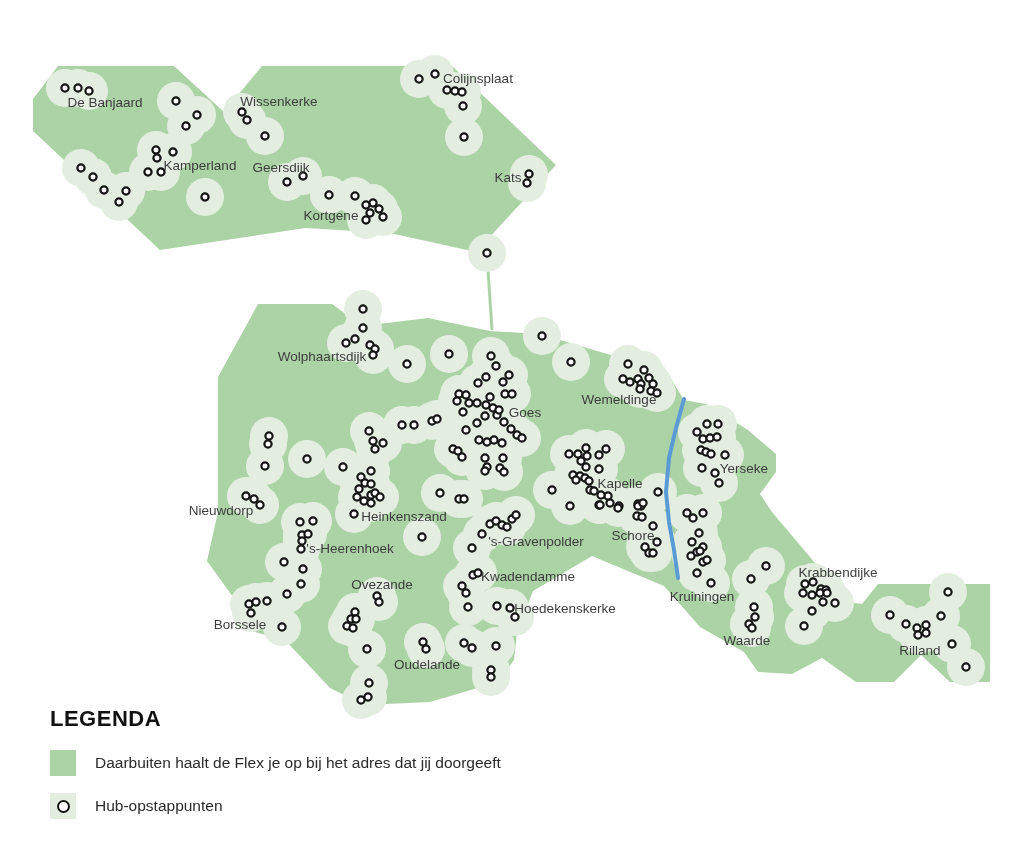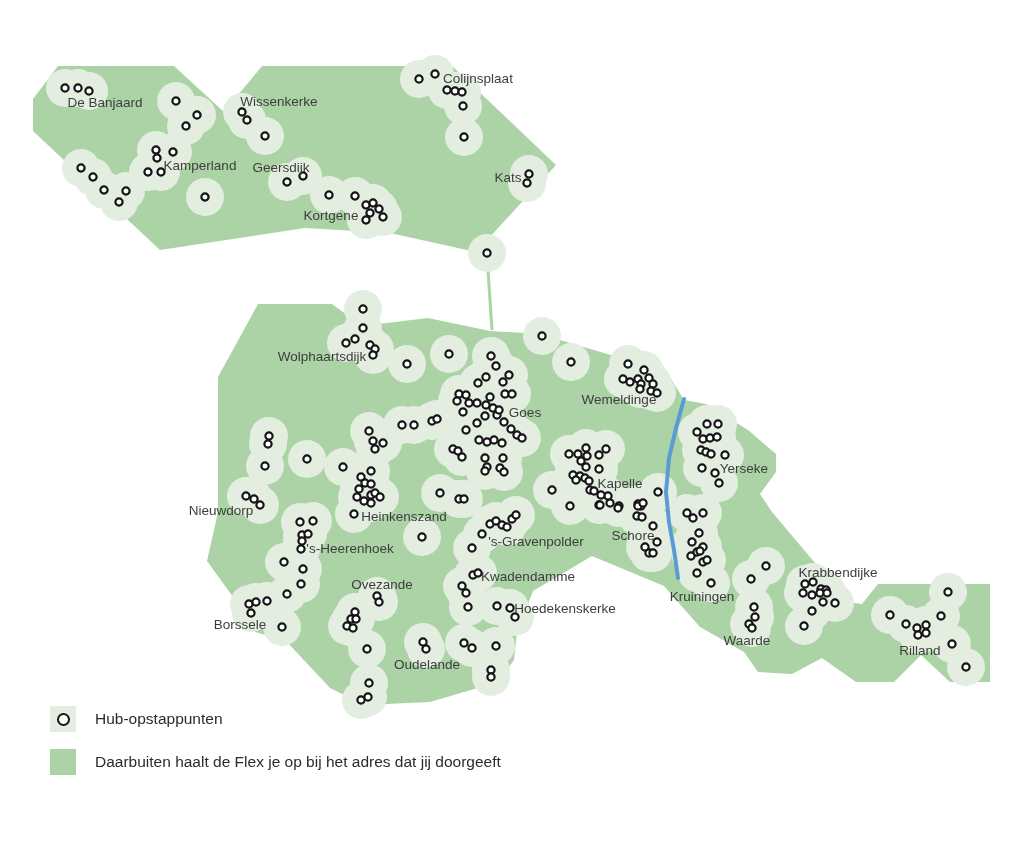--- a/index.html
+++ b/index.html
@@ -594,25 +594,26 @@
         <text x="838" y="576.5" text-anchor="middle" fill="#3d3d3d" class="town-label">Krabbendijke</text>
         <text x="240" y="628.5" text-anchor="middle" fill="#3d3d3d" class="town-label">Borssele</text>
         <text x="565" y="612.5" text-anchor="middle" fill="#3d3d3d" class="town-label">Hoedekenskerke</text>
         <text x="747" y="644.5" text-anchor="middle" fill="#3d3d3d" class="town-label">Waarde</text>
         <text x="427" y="668.5" text-anchor="middle" fill="#3d3d3d" class="town-label">Oudelande</text>
         <text x="920" y="654.5" text-anchor="middle" fill="#3d3d3d" class="town-label">Rilland</text>
       </svg>
   </div>
 
   <div class="legend">
+    <div class="legend-title">LEGENDA</div>
+    <div class="legend-row">
+      <span class="swatch swatch-area" style="background: rgb(171, 211, 165);"></span>
+      <span class="legend-label">Daarbuiten haalt de Flex je op bij het adres dat jij doorgeeft</span>
+    </div>
     <div class="legend-row">
       <span class="swatch swatch-hub" style="background: rgb(227, 238, 225);">
           <span class="ring"></span>
         </span>
       <span class="legend-label">Hub-opstappunten</span>
     </div>
-    <div class="legend-row">
-      <span class="swatch swatch-area" style="background: rgb(171, 211, 165);"></span>
-      <span class="legend-label">Daarbuiten haalt de Flex je op bij het adres dat jij doorgeeft</span>
-    </div>
   </div>
 
 </div>
 
 </body></html>

